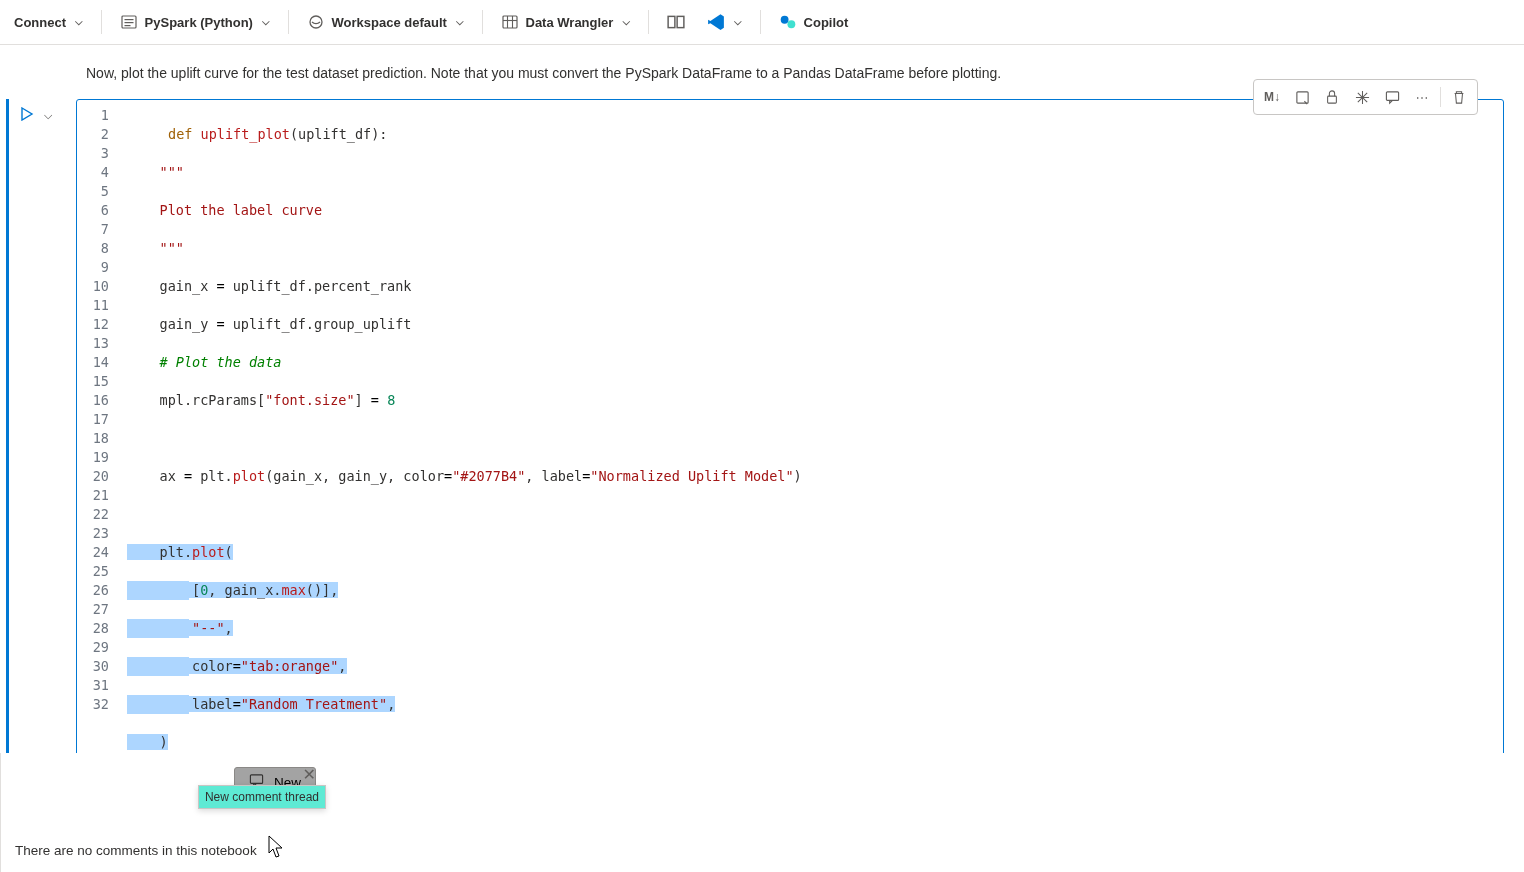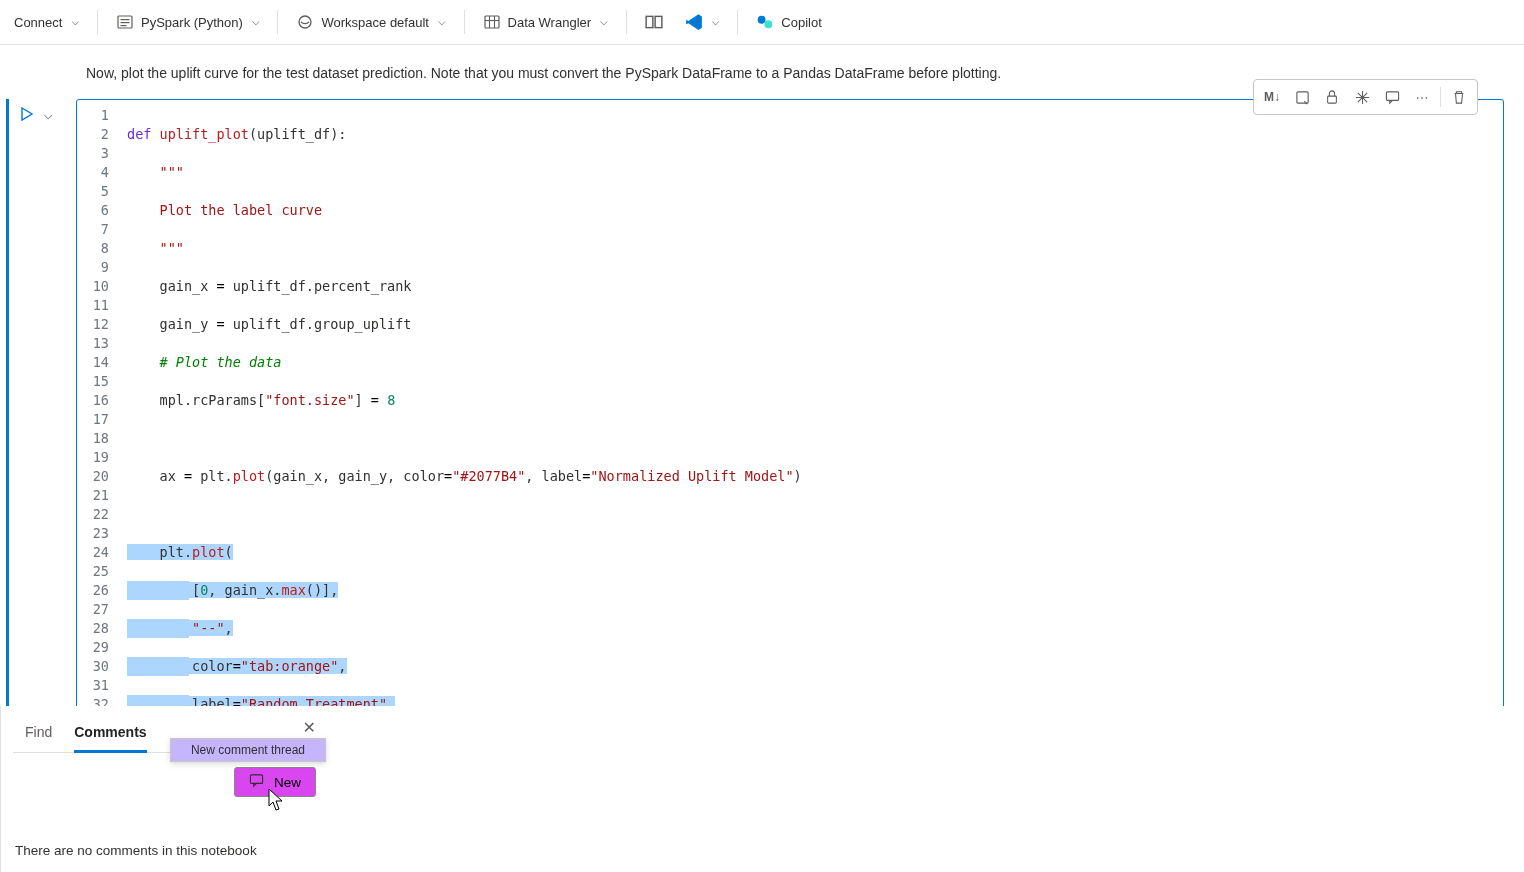--- a/index.html
+++ b/index.html
@@ -1,17 +1,17 @@
 <!DOCTYPE html>
 <html><head>
 <meta charset="utf-8">
 <style>
 * { margin: 0; padding: 0; box-sizing: border-box; }
 body { font-family: "Segoe UI", Arial, sans-serif; font-size: 13px; background: #fff; color: #323130; overflow: hidden; }
-.toolbar { height: 45px; border-bottom: 1px solid #e1dfdd; display: flex; align-items: center; padding: 8px 4px; gap: 2px; }
+.toolbar { height: 45px; border-bottom: 1px solid #e1dfdd; display: flex; align-items: center; padding: 8px 4px; gap: 2px; font-weight: bold; }
 .tb-item { display: flex; align-items: center; gap: 7px; padding: 4px 10px; height: 32px; border-radius: 4px; cursor: pointer; }
 .tb-sep { width: 1px; height: 24px; background: #e1dfdd; margin: 0 6px; }
 .tb-ico { width: 18px; height: 18px; display: flex; align-items: center; justify-content: center; }
 .chev { color: #605e5c; font-size: 10px; margin-left: 2px; }
 .main { display: flex; height: calc(100vh - 45px); flex-direction: column; }
 .nb-area { flex: 1; position: relative; overflow: hidden; }
 .nb-scroll { position: absolute; inset: 0; overflow-y: scroll; padding: 20px 0 40px 0; }
 .md-text { padding: 0 0 18px 86px; font-size: 14px; color: #323130; max-width: 1060px; }
 .cell-wrap { position: relative; margin: 0 20px 0 6px; }
 .left-bar { position: absolute; left: 0; top: 0; bottom: 0; width: 3px; background: #0078d4; }
@@ -22,34 +22,34 @@
 .ct-btn { width: 28px; height: 28px; display: flex; align-items: center; justify-content: center; cursor: pointer; border-radius: 2px; color: #605e5c; }
 .ct-sep { width: 1px; height: 20px; background: #e1dfdd; margin: 0 2px; }
 .cell-box { margin-left: 70px; border: 1px solid #0078d4; border-radius: 3px; background: #fff; position: relative; }
 .editor { display: flex; font-family: Consolas, monospace; font-size: 13.5px; line-height: 19px; padding: 6px 0 0 0; }
 .gutter { width: 50px; text-align: right; color: #6e7681; padding-right: 18px; user-select: none; }
 .gutter div { height: 19px; }
 .code { flex: 1; white-space: pre; padding-right: 10px; }
 .code .ln { height: 19px; position: relative; }
 .sel { background: #add6ff; display: inline; }
 .sel-leading { position: absolute; left: 0; height: 19px; background: #add6ff; }
-.kw { color: #6d28d9; }
+.kw { color: #a16207; margin-left: 41px; }
 .fn { color: #b91c1c; }
 .str { color: #a31515; }
 .num { color: #098658; }
 .cm { color: #008000; font-style: italic; }
 .op { color: #000; }
 .side-panel { width: 330px; border-left: 1px solid #e1dfdd; display: flex; flex-direction: column; padding: 0 12px; position: relative; }
 .sp-close { position: absolute; top: 8px; right: 10px; cursor: pointer; color: #605e5c; font-size: 16px; padding: 4px; }
 .sp-tabs { display: flex; gap: 22px; padding: 18px 12px 0 12px; border-bottom: 1px solid #e1dfdd; }
 .sp-tab { padding-bottom: 10px; cursor: pointer; font-size: 14px; color: #605e5c; }
 .sp-tab.active { color: #242424; font-weight: 600; border-bottom: 3px solid #0078d4; margin-bottom: -1px; }
-.tooltip { position: absolute; top: 32px; right: 4px; background: #c4b5fd; border: 1px solid #c8c6c4; padding: 4px 20px; font-size: 12px; box-shadow: 0 2px 6px rgba(0,0,0,.15); white-space: nowrap; z-index: 20; }
+.tooltip { position: absolute; top: 32px; right: 4px; background: #5eead4; border: 1px solid #c8c6c4; padding: 4px 6px; font-size: 12px; box-shadow: 0 2px 6px rgba(0,0,0,.15); white-space: nowrap; z-index: 20; }
 .sp-body { padding: 14px 2px; }
-.new-btn { float: right; border: 1px solid #8a8886; background: #d946ef; padding: 5px 14px; border-radius: 3px; cursor: pointer; display: flex; align-items: center; gap: 10px; font-size: 13.5px; }
+.new-btn { float: right; border: 1px solid #8a8886; background: #a3a3a3; padding: 5px 14px; border-radius: 3px; cursor: pointer; display: flex; align-items: center; gap: 10px; font-size: 13.5px; }
 .empty-msg { clear: both; padding-top: 46px; text-align: left; font-size: 13.5px; color: #323130; }
 .cursor-img { position: absolute; pointer-events: none; z-index: 30; }
 ::-webkit-scrollbar { width: 16px; }
 ::-webkit-scrollbar-track { background: #f8f8f8; }
 ::-webkit-scrollbar-thumb { background: #c1c1c1; border: 3px solid #f8f8f8; border-radius: 8px; }
 ::-webkit-scrollbar-button:single-button { height: 16px; background: #f8f8f8; color: #555; }
 </style>
 </head>
 <body>
 
@@ -242,24 +242,20 @@
             </div>
           </div>
 
         </div>
       </div>
     </div>
   </div>
 
   <div class="side-panel">
     <div class="sp-close">✕</div>
-    <div class="sp-tabs">
-      <div class="sp-tab">Find</div>
-      <div class="sp-tab active">Comments</div>
-    </div>
     <div class="tooltip">New comment thread</div>
     <div class="sp-body">
       <button class="new-btn">
         <span><svg width="15" height="15" viewBox="0 0 16 16">
               <rect x="1.5" y="2" width="13" height="9" rx="1" fill="none" stroke="#323130" stroke-width="1.2"></rect>
               <path d="M5 11 L5 14 L8 11" fill="none" stroke="#323130" stroke-width="1.2"></path>
             </svg></span>
         <span>New</span>
       </button>
       <div class="empty-msg">There are no comments in this notebook</div>

